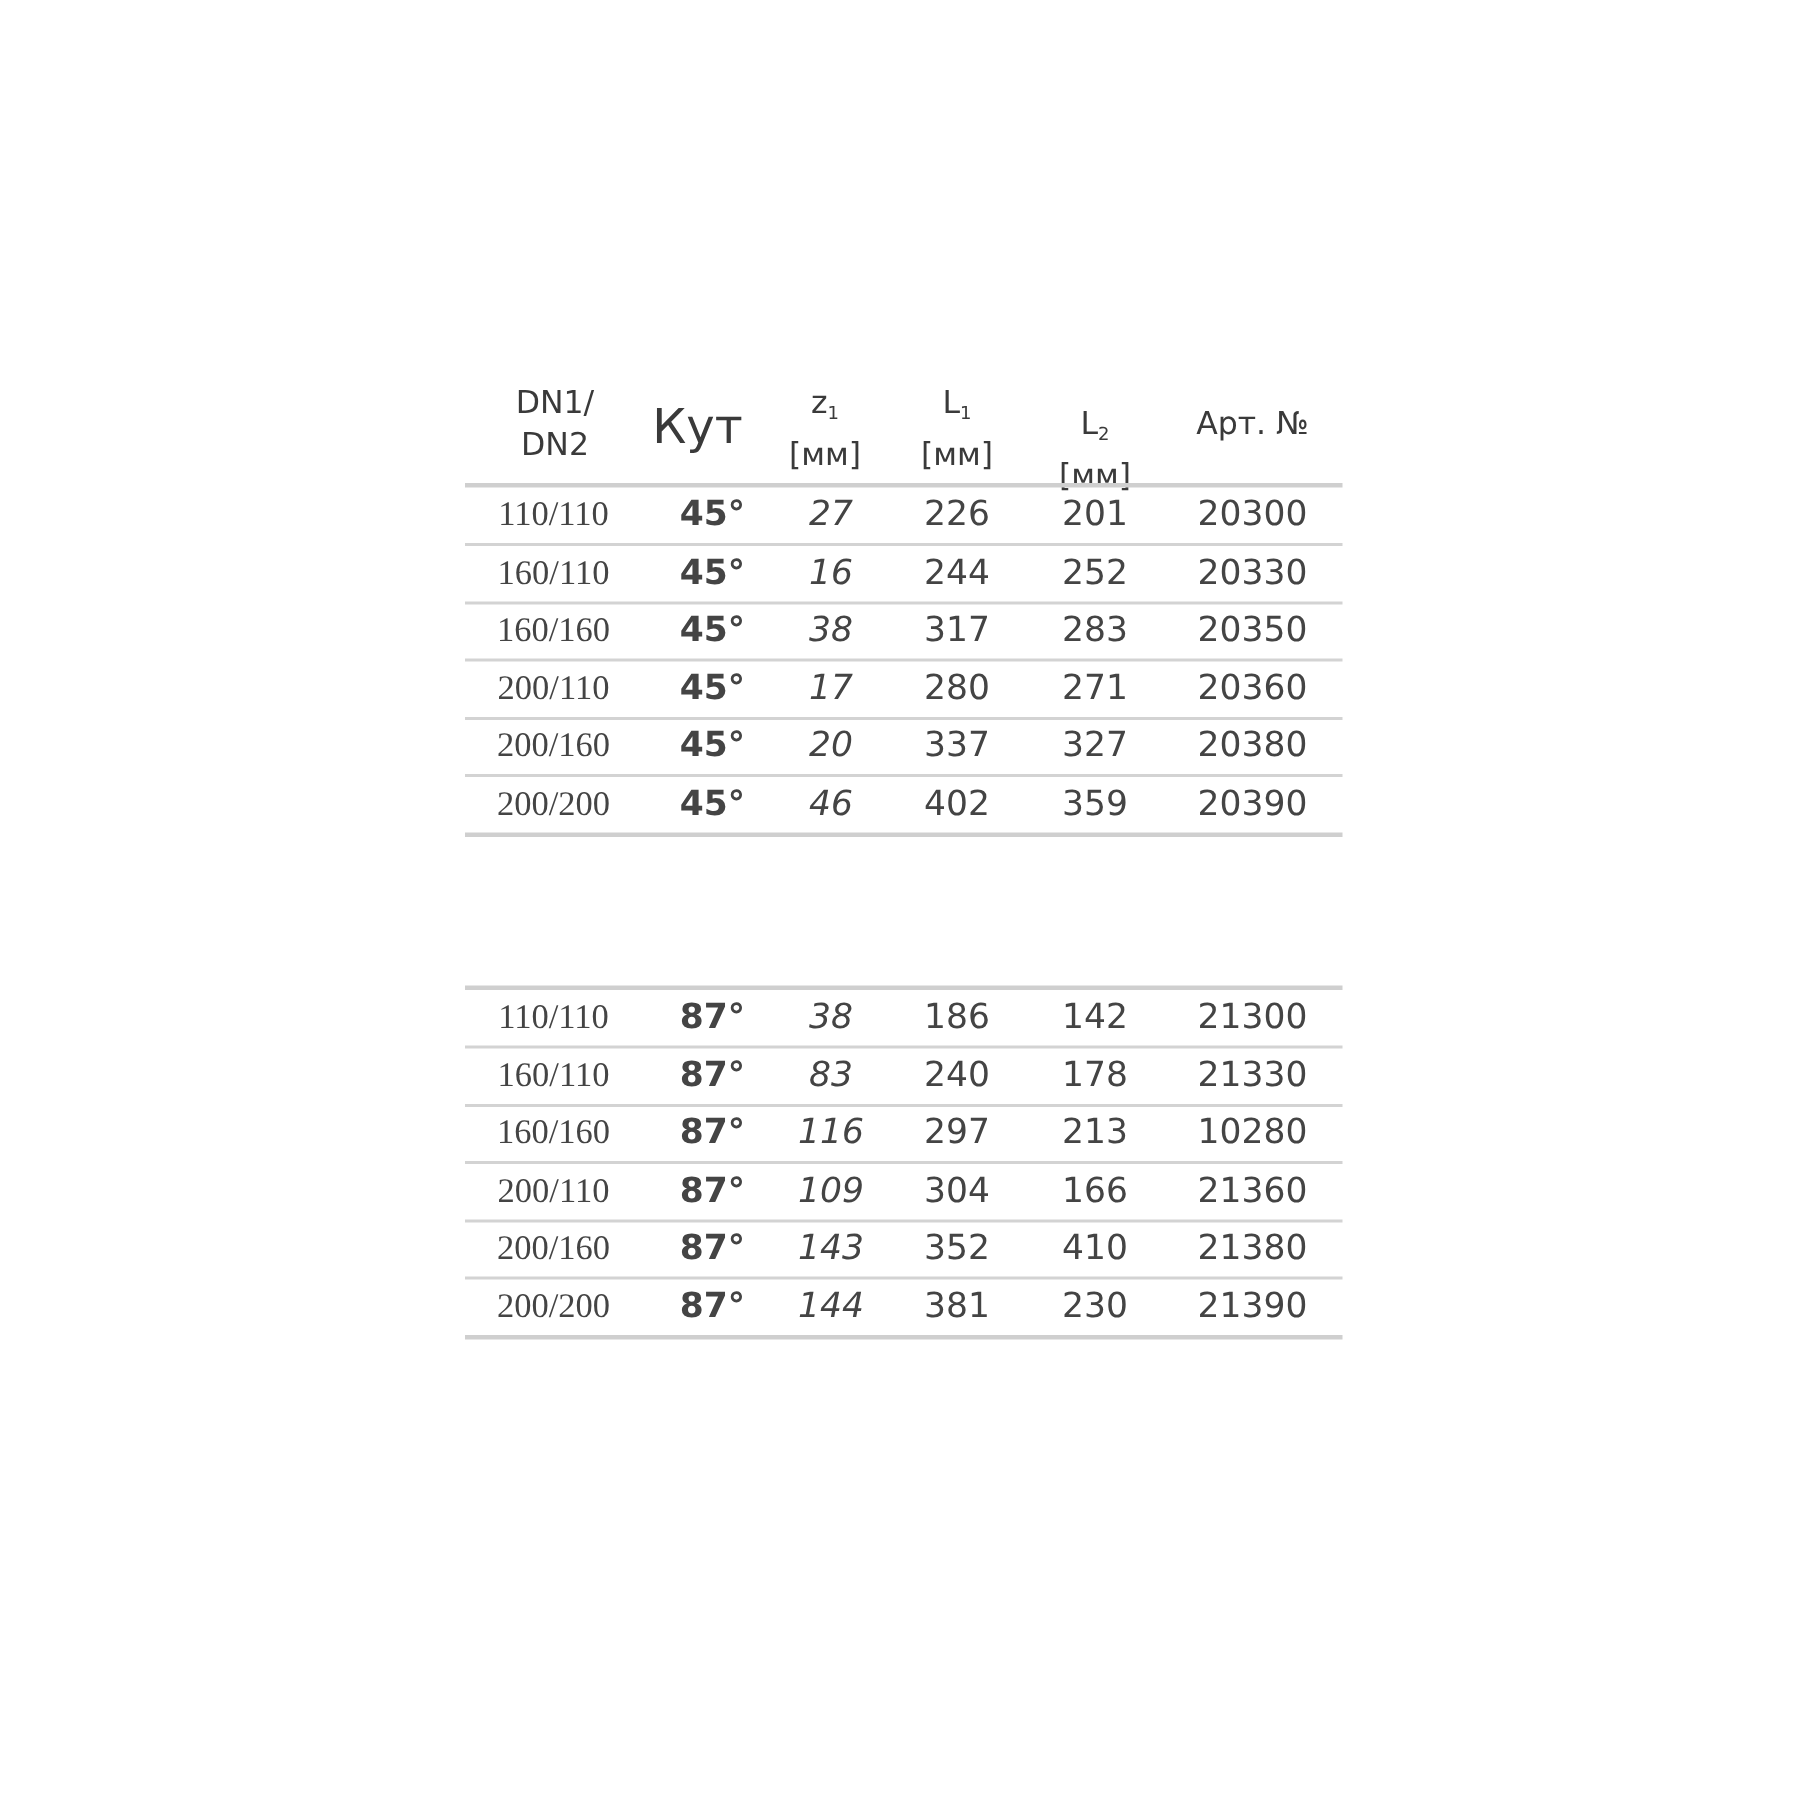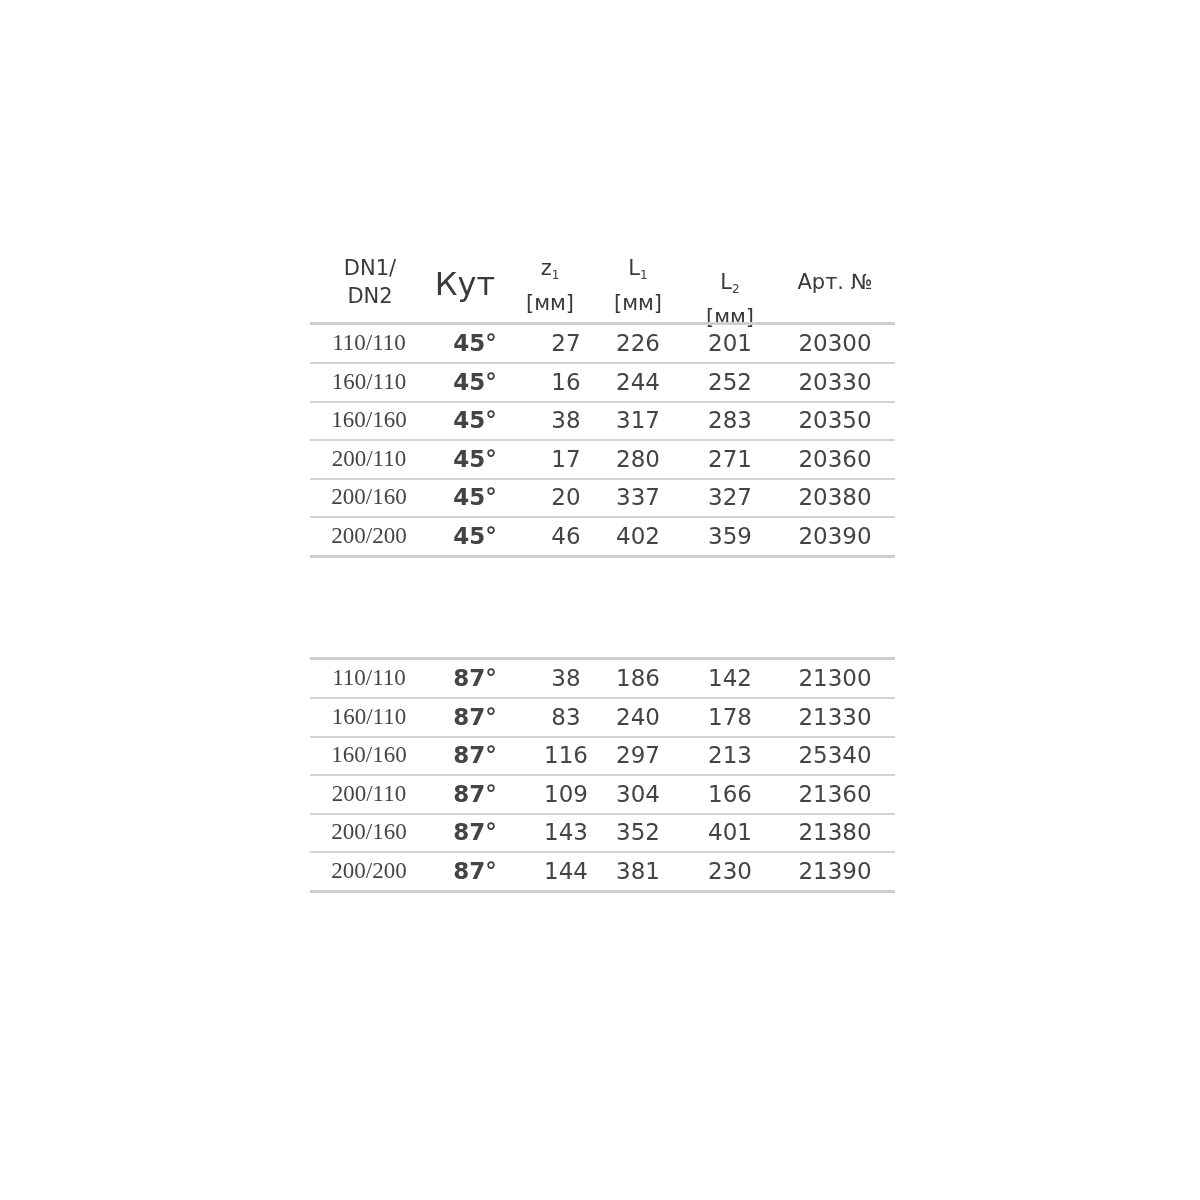--- a/index.html
+++ b/index.html
@@ -7,21 +7,21 @@
            font-family: "DejaVu Sans", "Liberation Sans", sans-serif; color: #3c3c3c; }
     .hdr { position: absolute; top: 252px; left: 310px; width: 585px; height: 72px; }
     .hdr .c { position: absolute; text-align: center; font-size: 21px; line-height: 28px; color: #3a3a3a; }
     .hdr .c sub { font-size: 12px; vertical-align: -4px; }
     .rule { position: absolute; left: 310px; width: 585px; height: 3px; background: #cfcfcf; }
     .rule.thin { height: 2px; background: #d3d3d3; }
     .row { position: absolute; left: 310px; width: 585px; height: 36px; font-size: 23px; color: #444; }
     .row span { position: absolute; top: 4px; text-align: center; }
     .col0 { left: 0; width: 118px; font-family: Liberation Serif, serif; }
     .col1 { left: 135px; width: 60px; font-weight: bold; }
-    .col2 { left: 216px; width: 80px; }
+    .col2 { left: 204px; width: 80px; font-style: italic; }
     .col3 { left: 288px; width: 80px; }
     .col4 { left: 380px; width: 80px; }
     .col5 { left: 470px; width: 110px; }
   </style>
 </head>
 <body>
 
 <div class="hdr">
   <div class="c" style="left:20px;width:80px;top:2px;">
     <div>DN1/</div>
@@ -120,38 +120,38 @@
       <span class="col4">178</span>
       <span class="col5">21330</span>
     </div>
     <div class="rule thin" style="top: 735.6px;"></div>
     <div class="row" style="top: 738.2px;">
       <span class="col0">160/160</span>
       <span class="col1">87°</span>
       <span class="col2">116</span>
       <span class="col3">297</span>
       <span class="col4">213</span>
-      <span class="col5">25340</span>
+      <span class="col5">10280</span>
     </div>
     <div class="rule thin" style="top: 774.2px;"></div>
     <div class="row" style="top: 776.8px;">
       <span class="col0">200/110</span>
       <span class="col1">87°</span>
       <span class="col2">109</span>
       <span class="col3">304</span>
       <span class="col4">166</span>
       <span class="col5">21360</span>
     </div>
     <div class="rule thin" style="top: 812.8px;"></div>
     <div class="row" style="top: 815.4px;">
       <span class="col0">200/160</span>
       <span class="col1">87°</span>
       <span class="col2">143</span>
       <span class="col3">352</span>
-      <span class="col4">401</span>
+      <span class="col4">410</span>
       <span class="col5">21380</span>
     </div>
     <div class="rule thin" style="top: 851.4px;"></div>
     <div class="row" style="top: 854px;">
       <span class="col0">200/200</span>
       <span class="col1">87°</span>
       <span class="col2">144</span>
       <span class="col3">381</span>
       <span class="col4">230</span>
       <span class="col5">21390</span>

